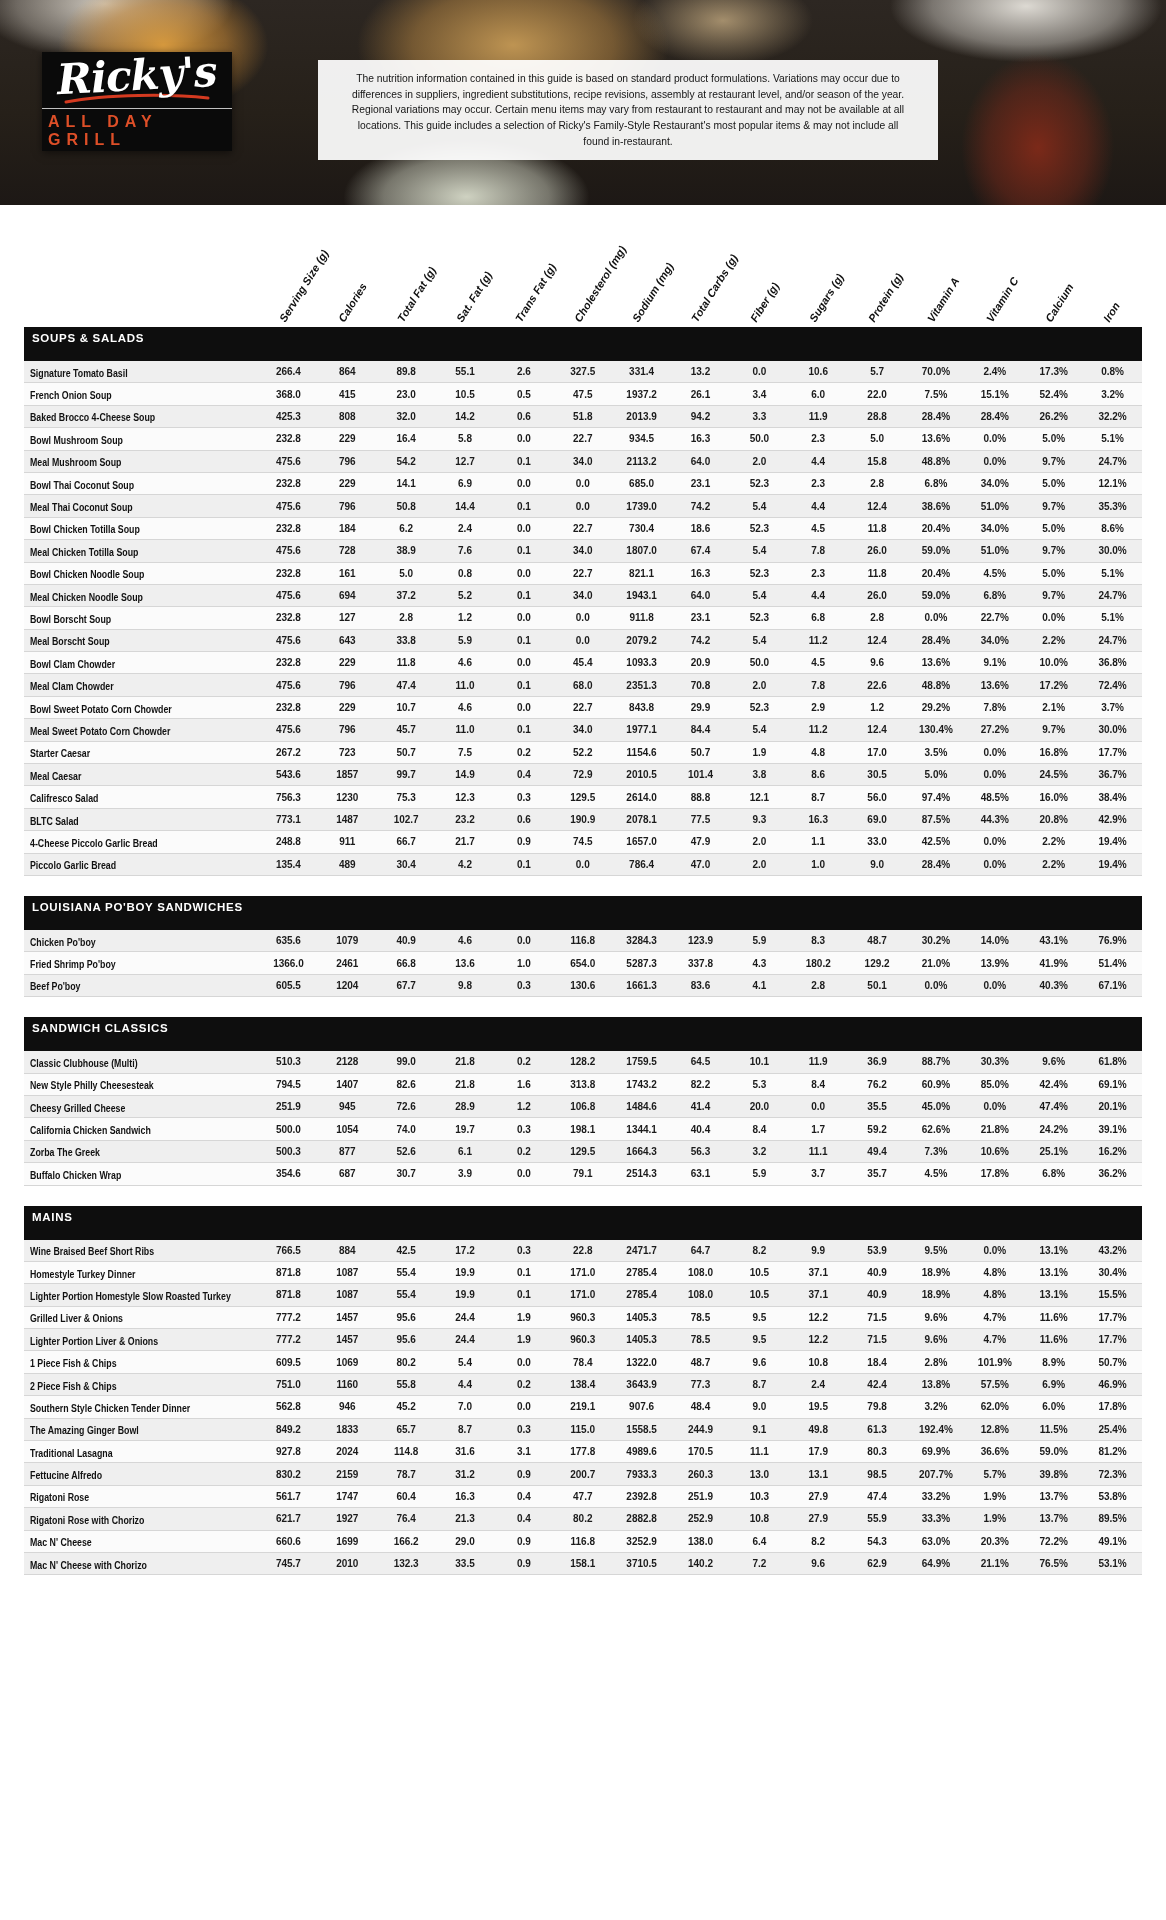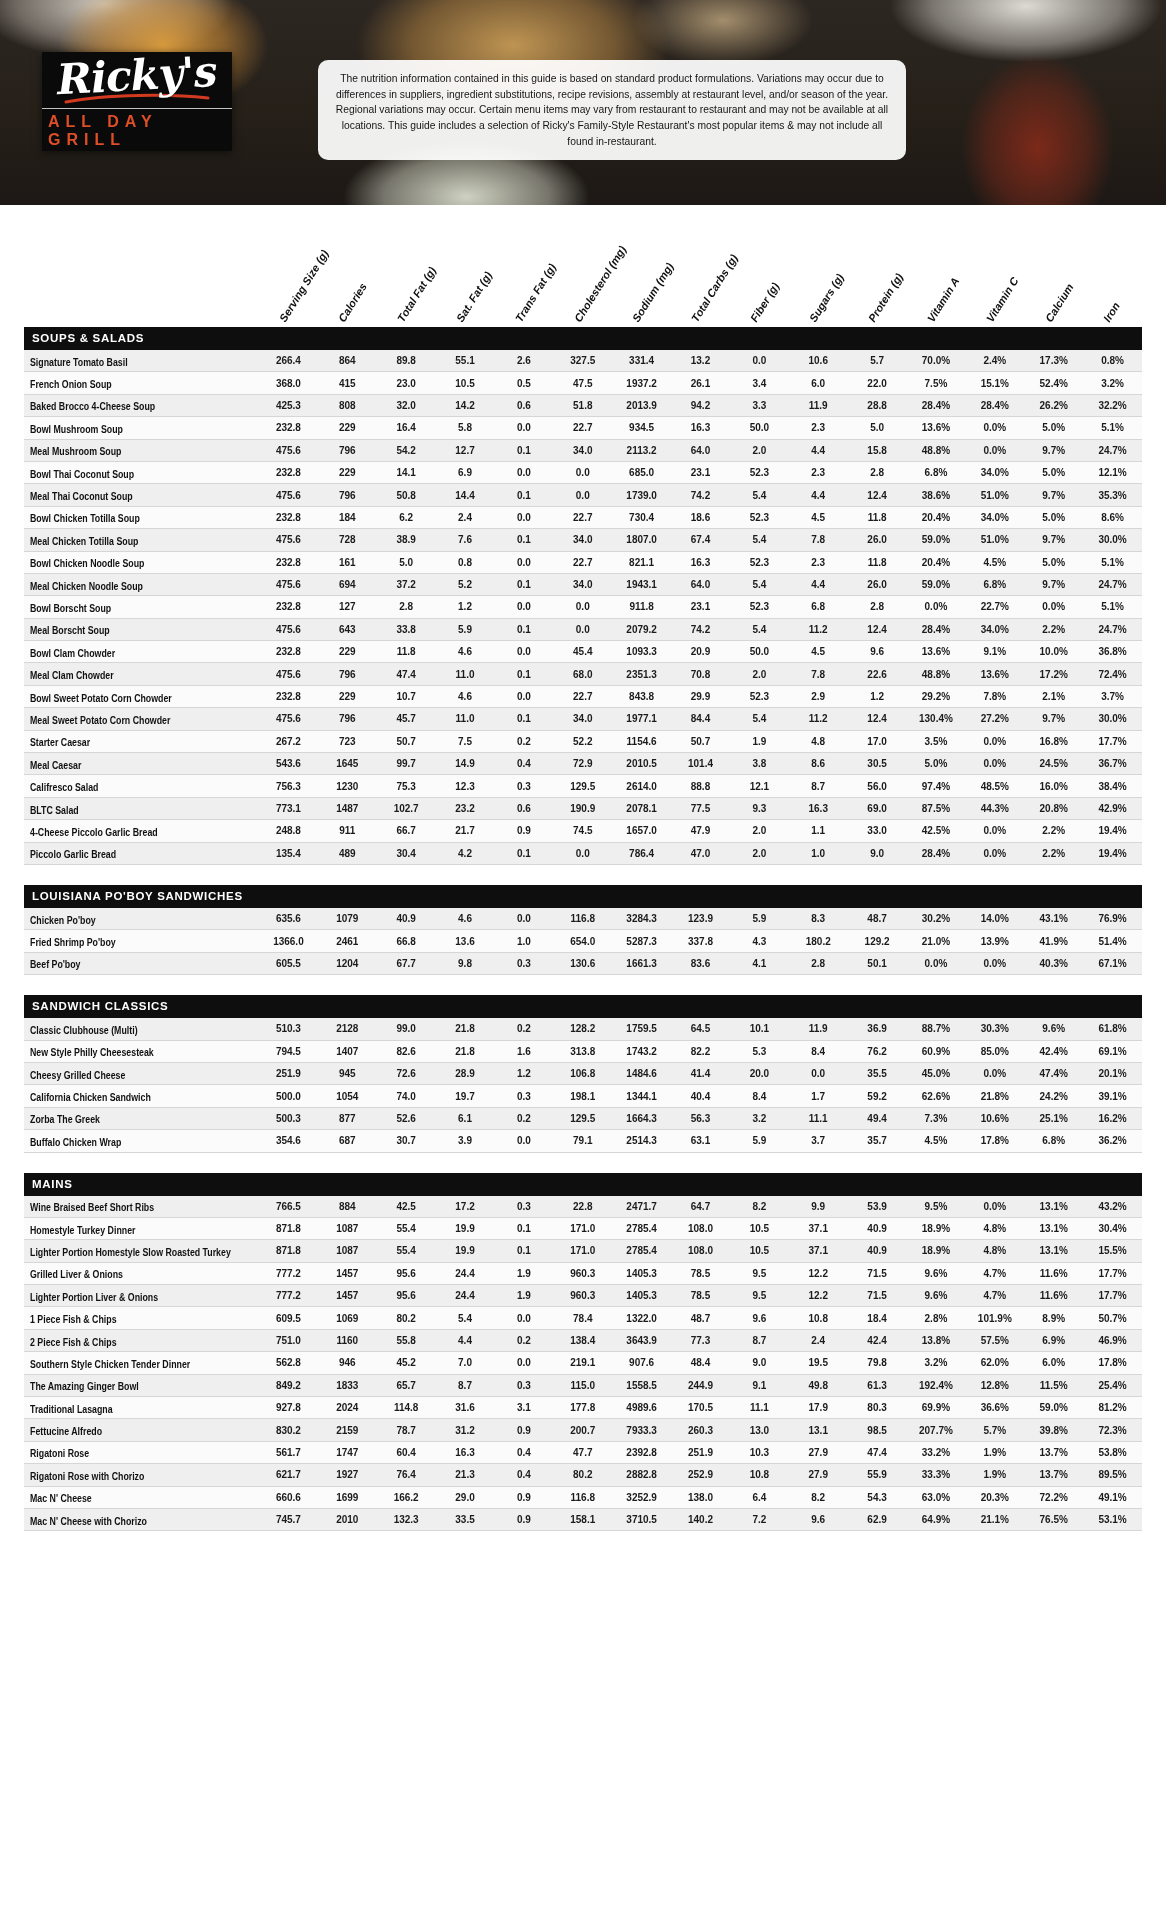--- a/index.html
+++ b/index.html
@@ -30,40 +30,40 @@
     text-shadow:0 1px 2px rgba(0,0,0,.6); letter-spacing:-1px;
   }
   .logo-swoosh { margin-top:-4px; }
   .logo-tagline {
     color:#de4f28; font-size:16px; font-weight:700; letter-spacing:6px;
     margin-top:3px; padding-left:6px; 
     border-top:1px solid rgba(255,255,255,.75); padding-top:4px;
   }
   .disclaimer {
     position:absolute; left:318px; top:60px; width:556px;
-    background:rgba(255,255,255,.93); border-radius:10px; padding:11px 16px;
+    background:rgba(255,255,255,.93); border-radius:0; padding:11px 32px;
     font-size:10.3px; line-height:1.52; text-align:center; color:#151515;
   }
 
   
   .table-wrap { margin:0 24px; }
   .grid-row { display:grid; grid-template-columns:235px repeat(15, 1fr); align-items:center; box-sizing:border-box; }
 
   .hdr-row { height:114px; margin-top:8px; align-items:end; }
   .hdr-cell { position:relative; height:100%; }
   .hdr-cell .rot {
     position:absolute; bottom:3px; left:48%;
     transform:rotate(-58deg); transform-origin:0 100%;
     white-space:nowrap; font-weight:700; font-style:italic;
     font-size:11px; color:#111111;
   }
 
   .menu-section + .menu-section { margin-top:20px; }
   .section-bar {
-    background:#0e0e0e; color:#ffffff; height:23px; line-height:23px;
+    background:#0e0e0e; color:#ffffff; height:34px; line-height:23px;
     padding-left:8px; font-size:11.5px; font-weight:700; letter-spacing:.7px;
   }
   .data-row { height:22.4px; border-bottom:1px solid #d6d6d6; background:#fbfbfb; }
   .data-row.shaded { background:#efefef; }
   .name-cell { overflow:hidden; white-space:nowrap; padding-left:6px; }
   .name-cell span {
     display:inline-block; transform:scaleX(.88); transform-origin:0 50%;
     font-weight:700; font-size:10px; color:#111111;
   }
   .val-cell { text-align:center; font-size:10px; font-weight:700; color:#1b1b1b; white-space:nowrap; }
@@ -456,21 +456,21 @@
             <div class="val-cell">4.8</div>
             <div class="val-cell">17.0</div>
             <div class="val-cell">3.5%</div>
             <div class="val-cell">0.0%</div>
             <div class="val-cell">16.8%</div>
             <div class="val-cell">17.7%</div>
           </div>
           <div class="grid-row data-row shaded">
             <div class="name-cell"><span>Meal Caesar</span></div>
             <div class="val-cell">543.6</div>
-            <div class="val-cell">1645</div>
+            <div class="val-cell">1857</div>
             <div class="val-cell">99.7</div>
             <div class="val-cell">14.9</div>
             <div class="val-cell">0.4</div>
             <div class="val-cell">72.9</div>
             <div class="val-cell">2010.5</div>
             <div class="val-cell">101.4</div>
             <div class="val-cell">3.8</div>
             <div class="val-cell">8.6</div>
             <div class="val-cell">30.5</div>
             <div class="val-cell">5.0%</div>

